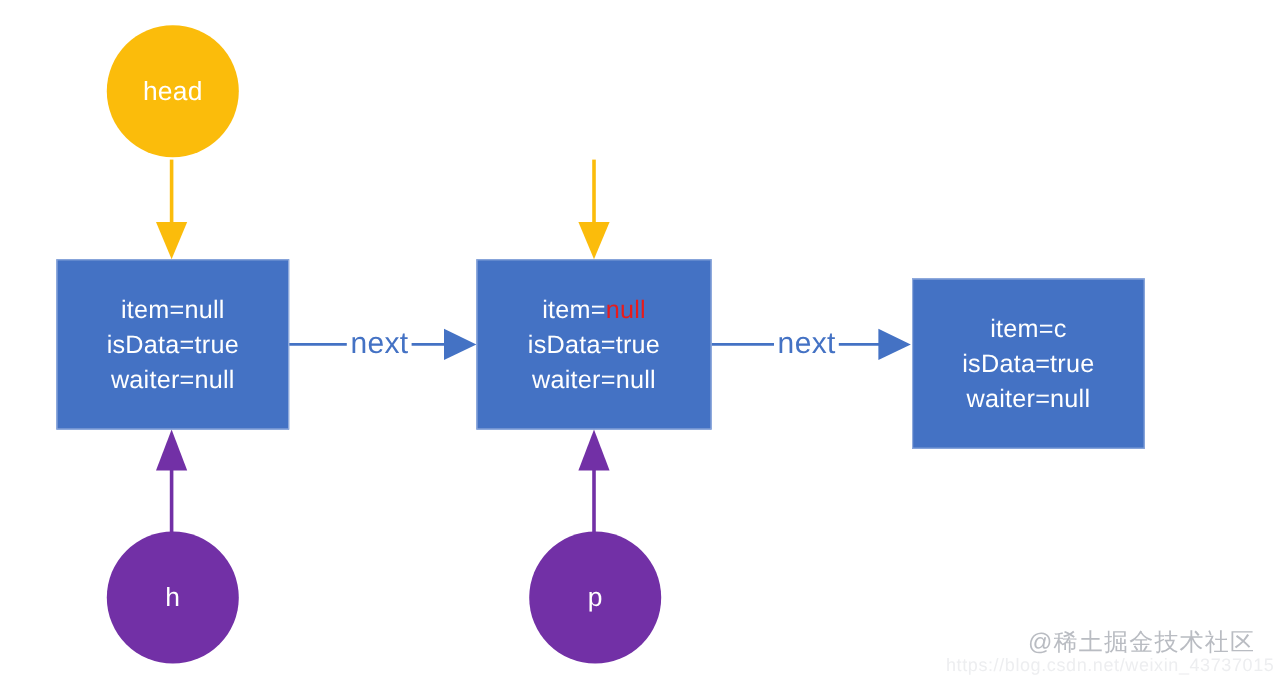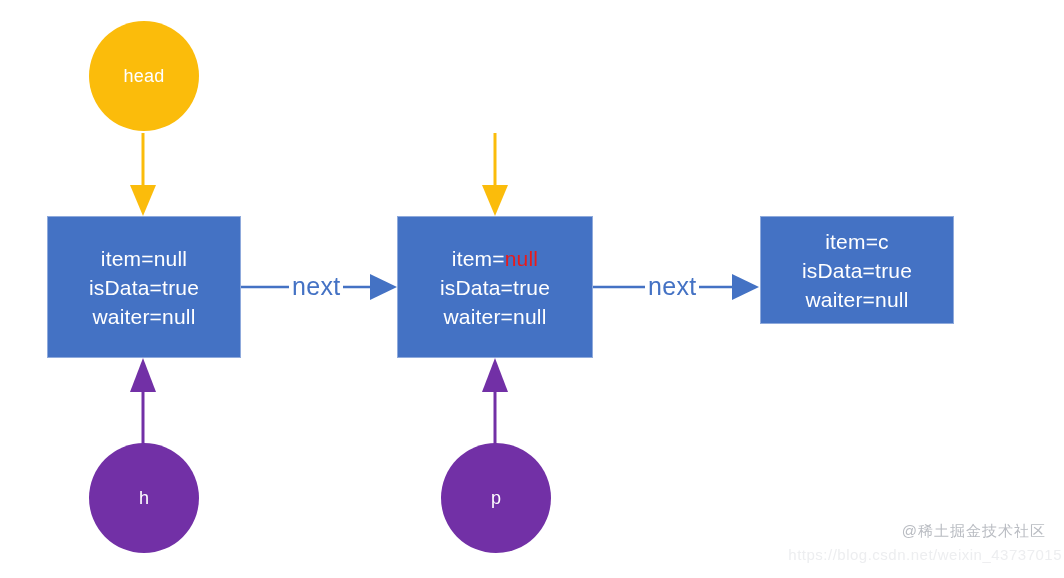--- a/index.html
+++ b/index.html
@@ -45,21 +45,21 @@
   .red { color: #E81B1B; }
 
   
   .circle {
     position: absolute;
     border-radius: 50%;
     display: flex;
     align-items: center;
     justify-content: center;
     color: #ffffff;
-    font-size: 18px;
+    font-size: 22px;
     letter-spacing: 0.2px;
   }
   .circle.amber { background: #FBBC0B; }
   .circle.purple { background: #7230A6; }
 
   
   .edge-label {
     position: absolute;
     color: #4472C4;
     font-size: 25px;
@@ -67,21 +67,21 @@
     letter-spacing: 0.3px;
     background: #ffffff;
     padding: 0 3px;
   }
 
   
   .wm-brand {
     position: absolute;
     right: 18px;
     top: 522px;
-    font-size: 15px;
+    font-size: 20px;
     color: #b9bcc2;
     letter-spacing: 1px;
     white-space: nowrap;
   }
   .wm-url {
     position: absolute;
     right: 2px;
     top: 546px;
     font-size: 15px;
     color: #edeef0;
@@ -145,21 +145,21 @@
     <span class="row"><span>isData=</span><span>true</span></span>
     <span class="row"><span>waiter=</span><span>null</span></span>
   </div>
 
   <div class="node-box" style="left:397px; top:216px; width:196px; height:142px;">
     <span class="row"><span>item=</span><span class="red">null</span></span>
     <span class="row"><span>isData=</span><span>true</span></span>
     <span class="row"><span>waiter=</span><span>null</span></span>
   </div>
 
-  <div class="node-box" style="left:760px; top:216px; width:194px; height:108px;">
+  <div class="node-box" style="left:760px; top:232px; width:194px; height:142px;">
     <span class="row"><span>item=</span><span>c</span></span>
     <span class="row"><span>isData=</span><span>true</span></span>
     <span class="row"><span>waiter=</span><span>null</span></span>
   </div>
 
   <div class="edge-label" style="left:289px; top:274px;">next</div>
   <div class="edge-label" style="left:645px; top:274px;">next</div>
 
   <div class="wm-brand">@稀土掘金技术社区</div>
   <div class="wm-url">https://blog.csdn.net/weixin_43737015</div>

